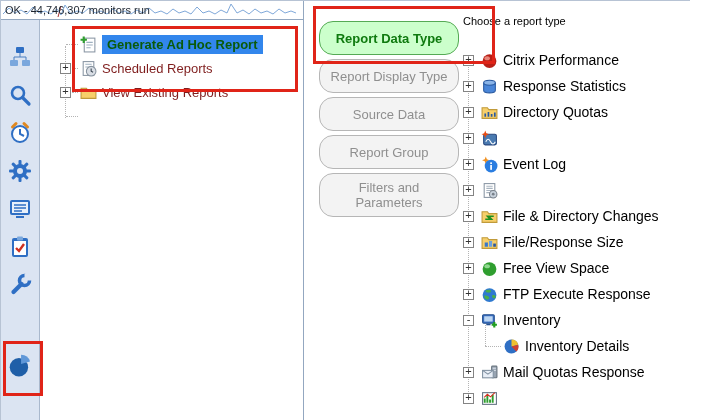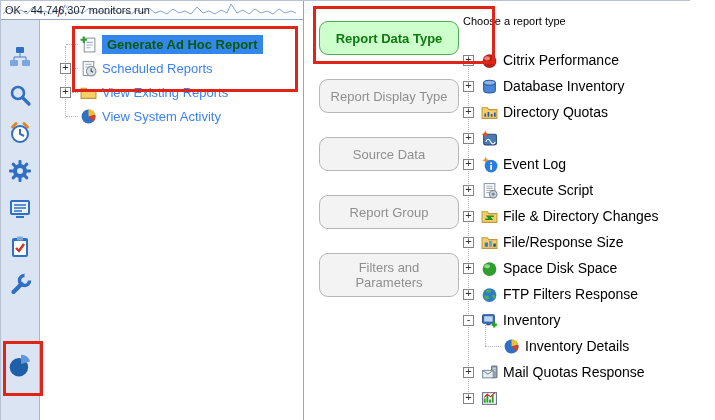--- a/index.html
+++ b/index.html
@@ -19,29 +19,29 @@
   .tb-btn.push{margin-top:42px;}
   
   .nav-tree{position:absolute;left:39px;top:19px;bottom:0;width:264px;background:#fff;
             border-right:1px solid #93a7c0;box-sizing:border-box;padding-top:12px;}
   .nt-row{height:24px;display:flex;align-items:center;padding-left:20px;position:relative;}
   .exp-slot{width:20px;display:flex;align-items:center;}
   .exp{width:11px;height:11px;border:1px solid #848484;background:#fff;color:#333;
        display:flex;align-items:center;justify-content:center;font-size:11px;line-height:1;
        box-sizing:border-box;padding-bottom:1px;}
   .nt-icon,.rt-icon{width:17px;height:17px;margin-right:5px;display:flex;align-items:center;justify-content:center;flex:none;}
-  .nt-label{font-size:13px;color:#3b82f6;white-space:nowrap;}
+  .nt-label{font-size:13px;color:#7f1d1d;white-space:nowrap;}
   .nt-label.sel{background:#3286ec;color:#0a5a0a;font-weight:bold;padding:2px 5px;}
   .h-dot{position:absolute;border-top:1px dotted #b4b4b4;height:0;}
   .v-dot{position:absolute;border-left:1px dotted #b4b4b4;width:0;}
   
   .tab-col{position:absolute;left:318px;top:20px;width:140px;}
-  .tab{height:34px;border:1px solid #b6b6b6;border-radius:9px;background:#f3f3f3;color:#8f8f8f;
+  .tab{height:34px;border:1px solid #b6b6b6;border-radius:14px;background:#f3f3f3;color:#8f8f8f;
        font-size:13px;display:flex;align-items:center;justify-content:center;text-align:center;
-       margin-bottom:24px;box-sizing:border-box;cursor:default;}
+       margin-bottom:4px;box-sizing:border-box;cursor:default;}
   .tab.tall{height:44px;padding:8px 20px;}
   .tab.active{background:#ccffcc;border-color:#55aa55;color:#0f7a0f;font-weight:bold;}
   
   .panel-header{position:absolute;left:462px;top:14px;font-size:11px;color:#000;}
   .rt-list{position:absolute;left:462px;top:46px;right:2px;}
   .rt-row{height:26px;display:flex;align-items:center;position:relative;}
   .rt-row .exp{margin-right:7px;}
   .rt-row.child{padding-left:40px;}
   .rt-label{font-size:14px;color:#000;white-space:nowrap;}
   
@@ -180,31 +180,20 @@
           <span class="exp">+</span>
         </span>
       <span class="nt-icon">
         <svg width="17" height="17" viewBox="0 0 16 16">
           <path d="M1 4 h5 l1.4 1.9 H15 V13.5 H1 Z" fill="#f7cf6a" stroke="#c09a3a"></path>
           <path d="M1 6.2 H15" stroke="#e8b84a"></path>
         </svg>
       </span>
       <span class="nt-label">View Existing Reports</span>
     </div>
-    <div class="nt-row">
-      <span class="exp-slot"></span>
-      <span class="nt-icon">
-        <svg width="17" height="17" viewBox="0 0 16 16">
-          <circle cx="8" cy="8" r="6.5" fill="#2f6fc4"></circle>
-          <path d="M8 8 L8 1.5 A6.5 6.5 0 0 1 14.3 6.3 Z" fill="#f0c030"></path>
-          <path d="M8 8 L14.3 6.3 A6.5 6.5 0 0 1 12.5 12.8 Z" fill="#d04030"></path>
-        </svg>
-      </span>
-      <span class="nt-label">View System Activity</span>
-    </div>
   </div>
 
   <div class="tab-col">
     <div class="tab active">Report Data Type</div>
     <div class="tab">Report Display Type</div>
     <div class="tab">Source Data</div>
     <div class="tab">Report Group</div>
     <div class="tab tall">Filters and Parameters</div>
   </div>
 
@@ -226,21 +215,21 @@
     </div>
 
     <div class="rt-row">
       <span class="exp">+</span>
       <span class="rt-icon">
         <svg width="17" height="17" viewBox="0 0 16 16">
           <path d="M2.5 4.5v7c0 1.4 2.5 2.5 5.5 2.5s5.5-1.1 5.5-2.5v-7" fill="#4a86d8" stroke="#2a5aa0"></path>
           <ellipse cx="8" cy="4.5" rx="5.5" ry="2.3" fill="#8ab4e8" stroke="#2a5aa0"></ellipse>
         </svg>
       </span>
-      <span class="rt-label">Database Inventory</span>
+      <span class="rt-label">Response Statistics</span>
     </div>
 
     <div class="rt-row">
       <span class="exp">+</span>
       <span class="rt-icon">
         <svg width="17" height="17" viewBox="0 0 16 16">
           <path d="M1 3.5 h5 l1.3 1.8 H15 V13.5 H1 Z" fill="#f7cf6a" stroke="#c09a3a"></path>
           <path d="M4 12V9M7 12V7.5M10 12V9.5M13 12V8" stroke="#2a5aa0" stroke-width="1.6"></path>
         </svg>
       </span>
@@ -274,21 +263,20 @@
     <div class="rt-row">
       <span class="exp">+</span>
       <span class="rt-icon">
         <svg width="17" height="17" viewBox="0 0 16 16">
           <rect x="3" y="1.5" width="10" height="13" fill="#fff" stroke="#8a96a4"></rect>
           <path d="M5 4h6M5 6h6M5 8h6M5 10h4" stroke="#a8b4c0"></path>
           <circle cx="11.5" cy="11.5" r="3.5" fill="#c8d2dc" stroke="#78808a"></circle>
           <circle cx="11.5" cy="11.5" r="1.3" fill="#78808a"></circle>
         </svg>
       </span>
-      <span class="rt-label">Execute Script</span>
     </div>
 
     <div class="rt-row">
       <span class="exp">+</span>
       <span class="rt-icon">
         <svg width="17" height="17" viewBox="0 0 16 16">
           <path d="M1 3.5 h5 l1.3 1.8 H15 V13.5 H1 Z" fill="#f7cf6a" stroke="#c09a3a"></path>
           <path d="M4 10.5h6l-2-2M12 7.8H6l2 2" stroke="#1f8f1f" stroke-width="1.4" fill="none"></path>
         </svg>
       </span>
@@ -309,34 +297,34 @@
     </div>
 
     <div class="rt-row">
       <span class="exp">+</span>
       <span class="rt-icon">
         <svg width="17" height="17" viewBox="0 0 16 16">
           <circle cx="8" cy="8.5" r="6.5" fill="#2f9e2f"></circle>
           <ellipse cx="5.8" cy="5.8" rx="2.6" ry="1.9" fill="#8fd88f"></ellipse>
         </svg>
       </span>
-      <span class="rt-label">Space Disk Space</span>
+      <span class="rt-label">Free View Space</span>
     </div>
 
     <div class="rt-row">
       <span class="exp">+</span>
       <span class="rt-icon">
         <svg width="17" height="17" viewBox="0 0 16 16">
           <circle cx="8" cy="8.5" r="6.5" fill="#2f7ad0"></circle>
           <path d="M4 4.5c1.5-1 3.5-1.2 5-.5 1 .5.5 2-1 2.2C6 6.5 4.5 6 4 4.5Z" fill="#49b049"></path>
           <path d="M3 9c1.8-.5 4 .2 4.6 1.6.6 1.4-1 2.6-2.6 2C3.6 12 2.8 10.4 3 9Z" fill="#49b049"></path>
           <path d="M11 8.5c1.4-.3 2.6.4 2.8 1.5.2 1.2-1.2 2-2.4 1.4-1-.5-1.3-2.5-.4-2.9Z" fill="#49b049"></path>
         </svg>
       </span>
-      <span class="rt-label">FTP Filters Response</span>
+      <span class="rt-label">FTP Execute Response</span>
     </div>
 
     <div class="rt-row">
       <span class="exp">-</span>
       <span class="rt-icon">
         <svg width="17" height="17" viewBox="0 0 16 16">
           <rect x="1.5" y="2.5" width="11" height="8" rx="1" fill="#3a6ec0" stroke="#24508f"></rect>
           <rect x="3" y="4" width="8" height="5" fill="#bcd6f2"></rect>
           <rect x="5" y="11" width="4" height="1.5" fill="#24508f"></rect>
           <path d="M12.5 9.5v5M10 12h5" stroke="#1f9e1f" stroke-width="2"></path>

